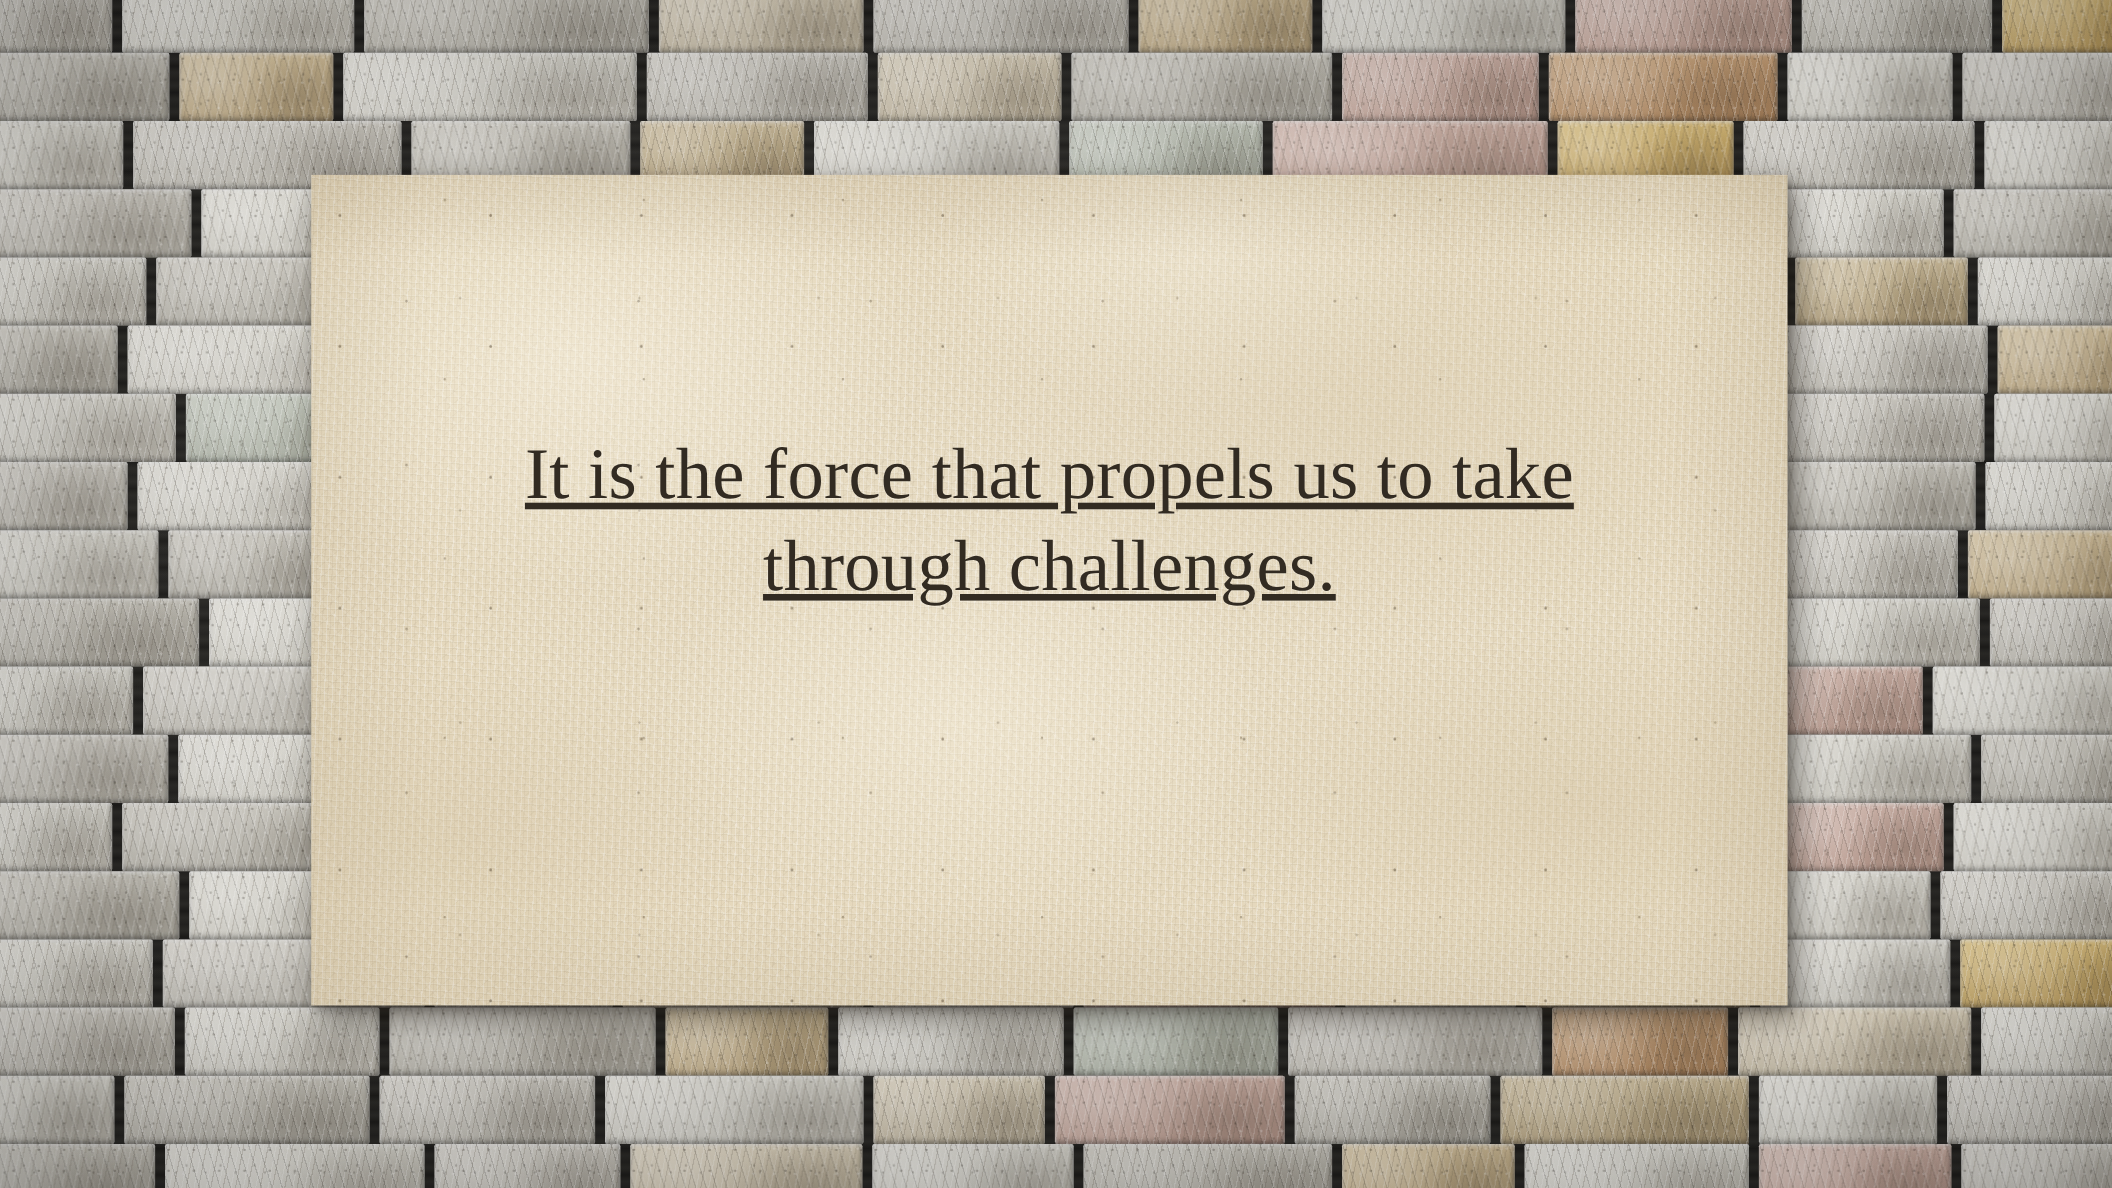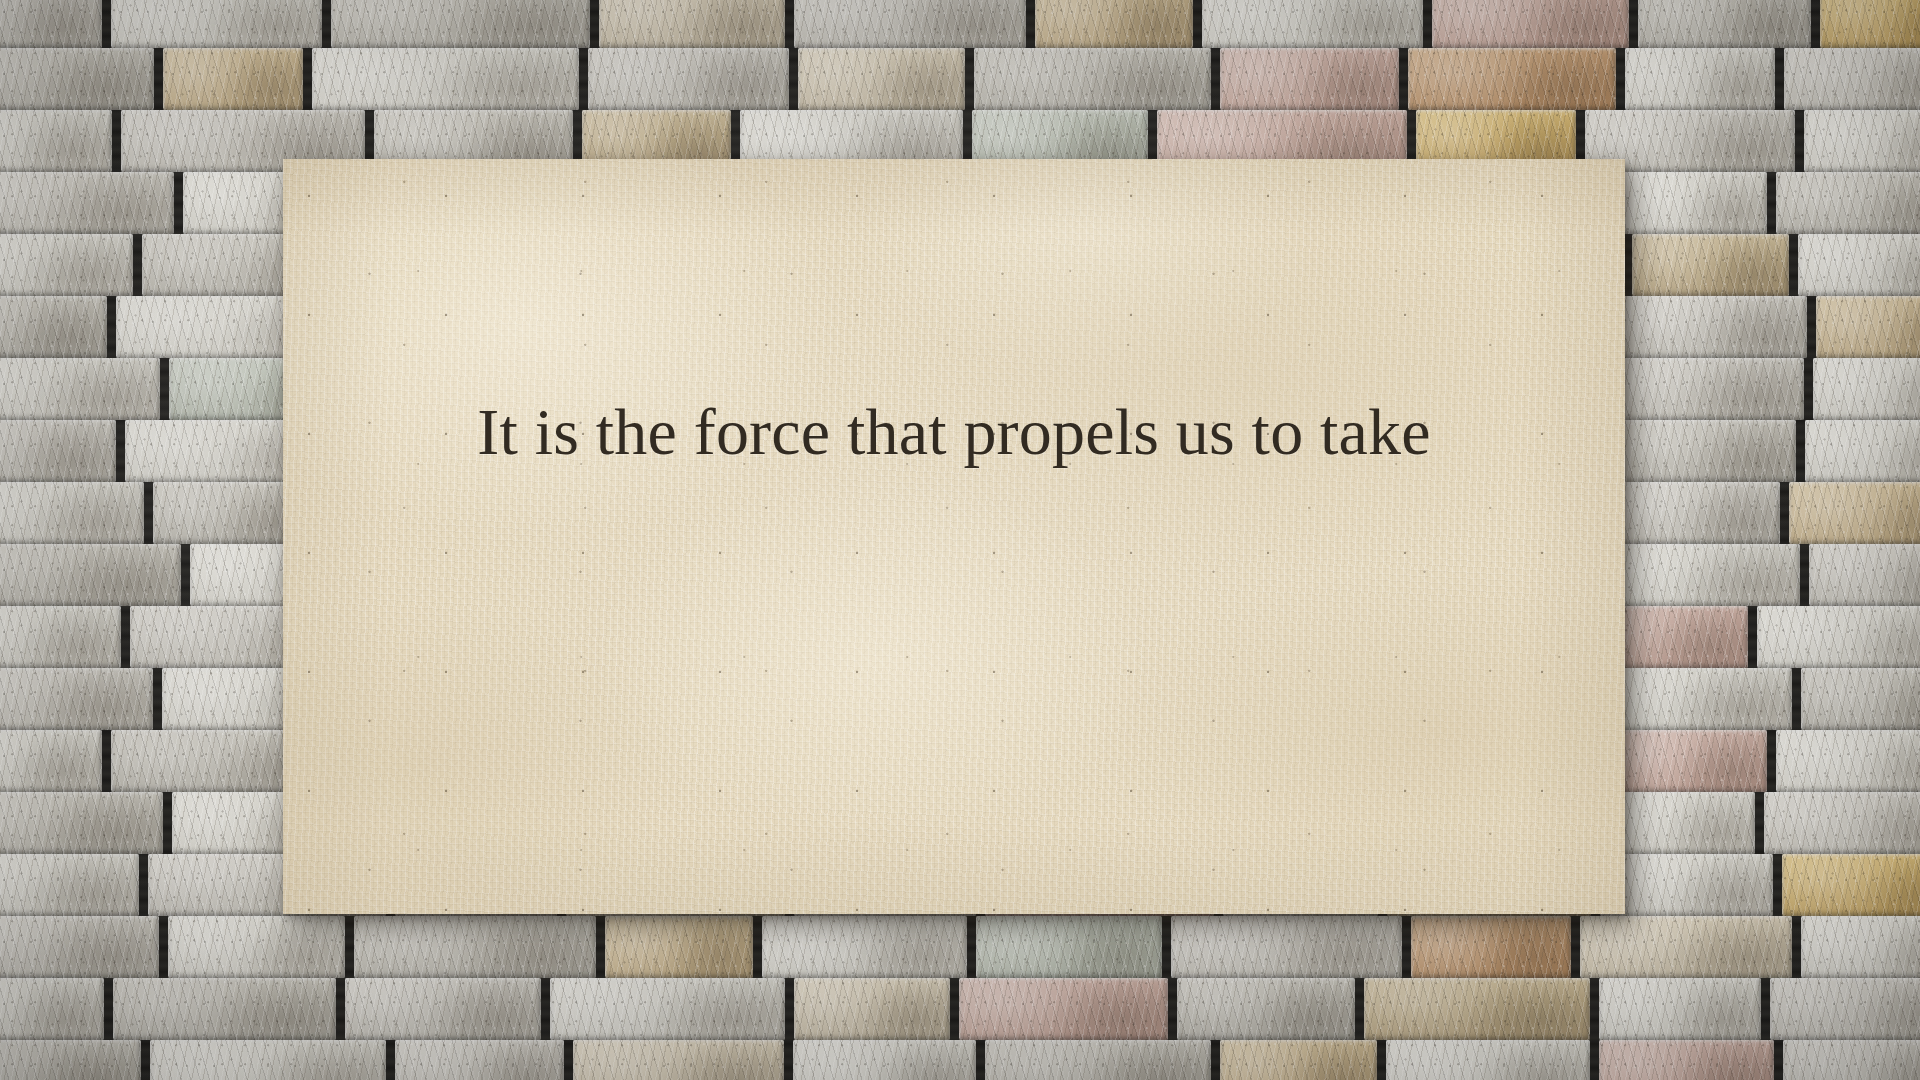--- a/index.html
+++ b/index.html
@@ -194,21 +194,21 @@
     text-align: center;
     font-family: "Liberation Serif", "DejaVu Serif", serif;
     font-size: 66px;
     line-height: 1.25;
     color: #322b22;
     letter-spacing: 0.2px;
     text-rendering: optimizeLegibility;
     text-shadow: 0 1px 0 rgba(255,252,240,0.28);
     z-index: 5;
   }
-  .quote .line { display: block; white-space: nowrap; }
+  .quote .line { display: block; white-space: nowrap; text-decoration: underline; }
 </style>
 </head>
 <body>
 
 <div id="scene">
 
   <div class="wall">
     <div class="wall-mortar"></div>
 
     <div class="course" style="top:-14px;">
@@ -448,18 +448,19 @@
     <div class="wall-light"></div>
   </div>
 
   <div class="paper">
     <div class="paper-texture"></div>
     <div class="paper-mottle"></div>
     <div class="paper-specks"></div>
 
     <div class="quote">
       <span class="line">It is the force that propels us to take</span>
+      <span class="line">through challenges.</span>
     </div>
 
     <div class="paper-vignette"></div>
   </div>
 
 </div>
 
 </body></html>

